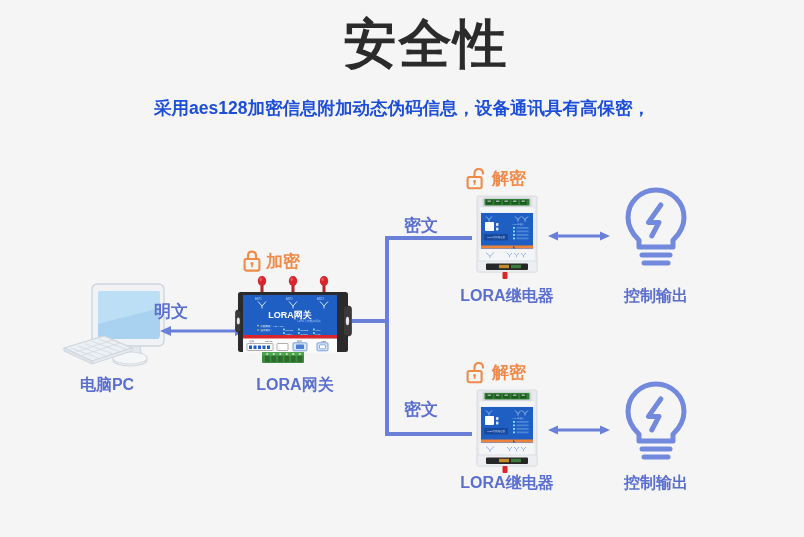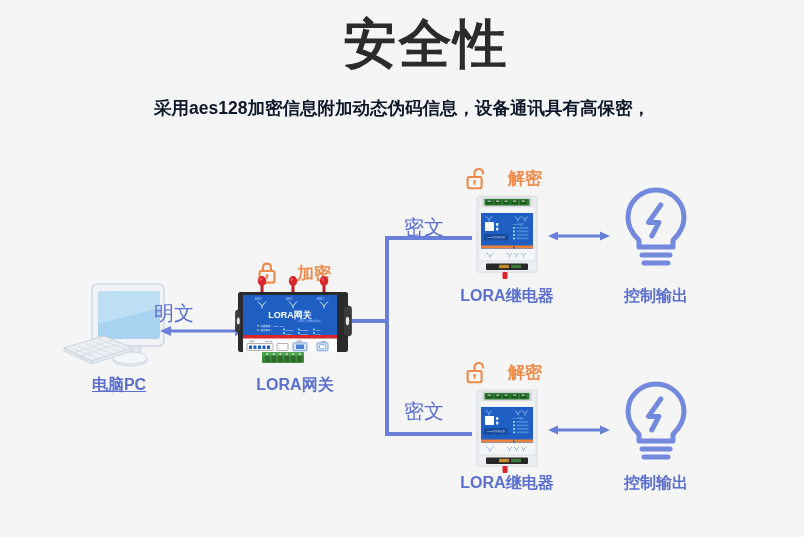--- a/index.html
+++ b/index.html
@@ -34,47 +34,47 @@
     padding-left: 24px;
   }
   .subtitle {
     position: absolute;
     top: 94px;
     left: 62px;
     width: 680px;
     text-align: center;
     font-size: 17.5px;
     font-weight: bold;
-    color: #0f172a;
+    color: #1d4ed8;
     line-height: 1.65;
   }
 
   
   .caption {
     position: absolute;
     color: #5b6fd0;
     font-size: 16px;
     font-weight: bold;
     text-align: center;
     white-space: nowrap;
   }
   .flowlabel {
     position: absolute;
     color: #5b6fd0;
-    font-size: 20px;
-    font-weight: normal;
+    font-size: 17px;
+    font-weight: bold;
     white-space: nowrap;
   }
 
   
   .lockwrap {
     position: absolute;
     display: flex;
     align-items: center;
-    gap: 20px;
+    gap: 4px;
     text-align: center;
   }
   .lockwrap .locktext {
     color: #f08a4b;
     font-size: 17px;
     font-weight: bold;
     white-space: nowrap;
   }
 
   
@@ -129,32 +129,32 @@
             <path d="M20 67.8 L47 77.8"></path>
           <path d="M27 65.6 L54 75.6"></path>
             <path d="M34 63.4 L61 73.4"></path>
           <path d="M41 61.2 L68 71.2"></path>
           <path d="M16 74.5 L55 62"></path>
             <path d="M24 77.4 L62 65"></path>
         </g>
       </g>
     </svg>
   </div>
-  <div class="caption" style="left:63px; top:375px; width:112px;text-decoration:underline;">电脑PC</div>
+  <div class="caption" style="left:51px; top:375px; width:112px;">电脑PC</div>
 
   <div class="flowlabel" style="left:154px; top:300px;">明文</div>
   <div class="conn" style="left:160px; top:322px; width:86px; height:18px;">
     <svg width="86" height="18" viewBox="0 0 86 18">
       <line x1="10" y1="9" x2="76" y2="9" stroke="#6a80d8" stroke-width="3.2"></line>
       <polygon points="0,9 11,4 11,14" fill="#6a80d8"></polygon>
       <polygon points="86,9 75,4 75,14" fill="#6a80d8"></polygon>
     </svg>
   </div>
 
-  <div class="lockwrap" style="left:257px; top:249px;margin-top:12px;">
+  <div class="lockwrap" style="left:242px; top:249px;">
     <svg width="20" height="24" viewBox="0 0 20 24">
       <path d="M6 10 L6 7 Q6 2.6 10 2.6 Q14 2.6 14 7 L14 10" fill="none" stroke="#f08a4b" stroke-width="2.1" stroke-linecap="round"></path>
       <rect x="2.6" y="10" width="14.8" height="11.6" rx="1.6" fill="none" stroke="#f08a4b" stroke-width="2.1"></rect>
       <circle cx="10" cy="14.6" r="1.5" fill="#f08a4b"></circle>
       <rect x="9.2" y="15" width="1.6" height="3.3" fill="#f08a4b"></rect>
     </svg>
     <span class="locktext">加密</span>
   </div>
 
   <div class="gateway" style="left:235px; top:276px; width:120px; height:92px;">

